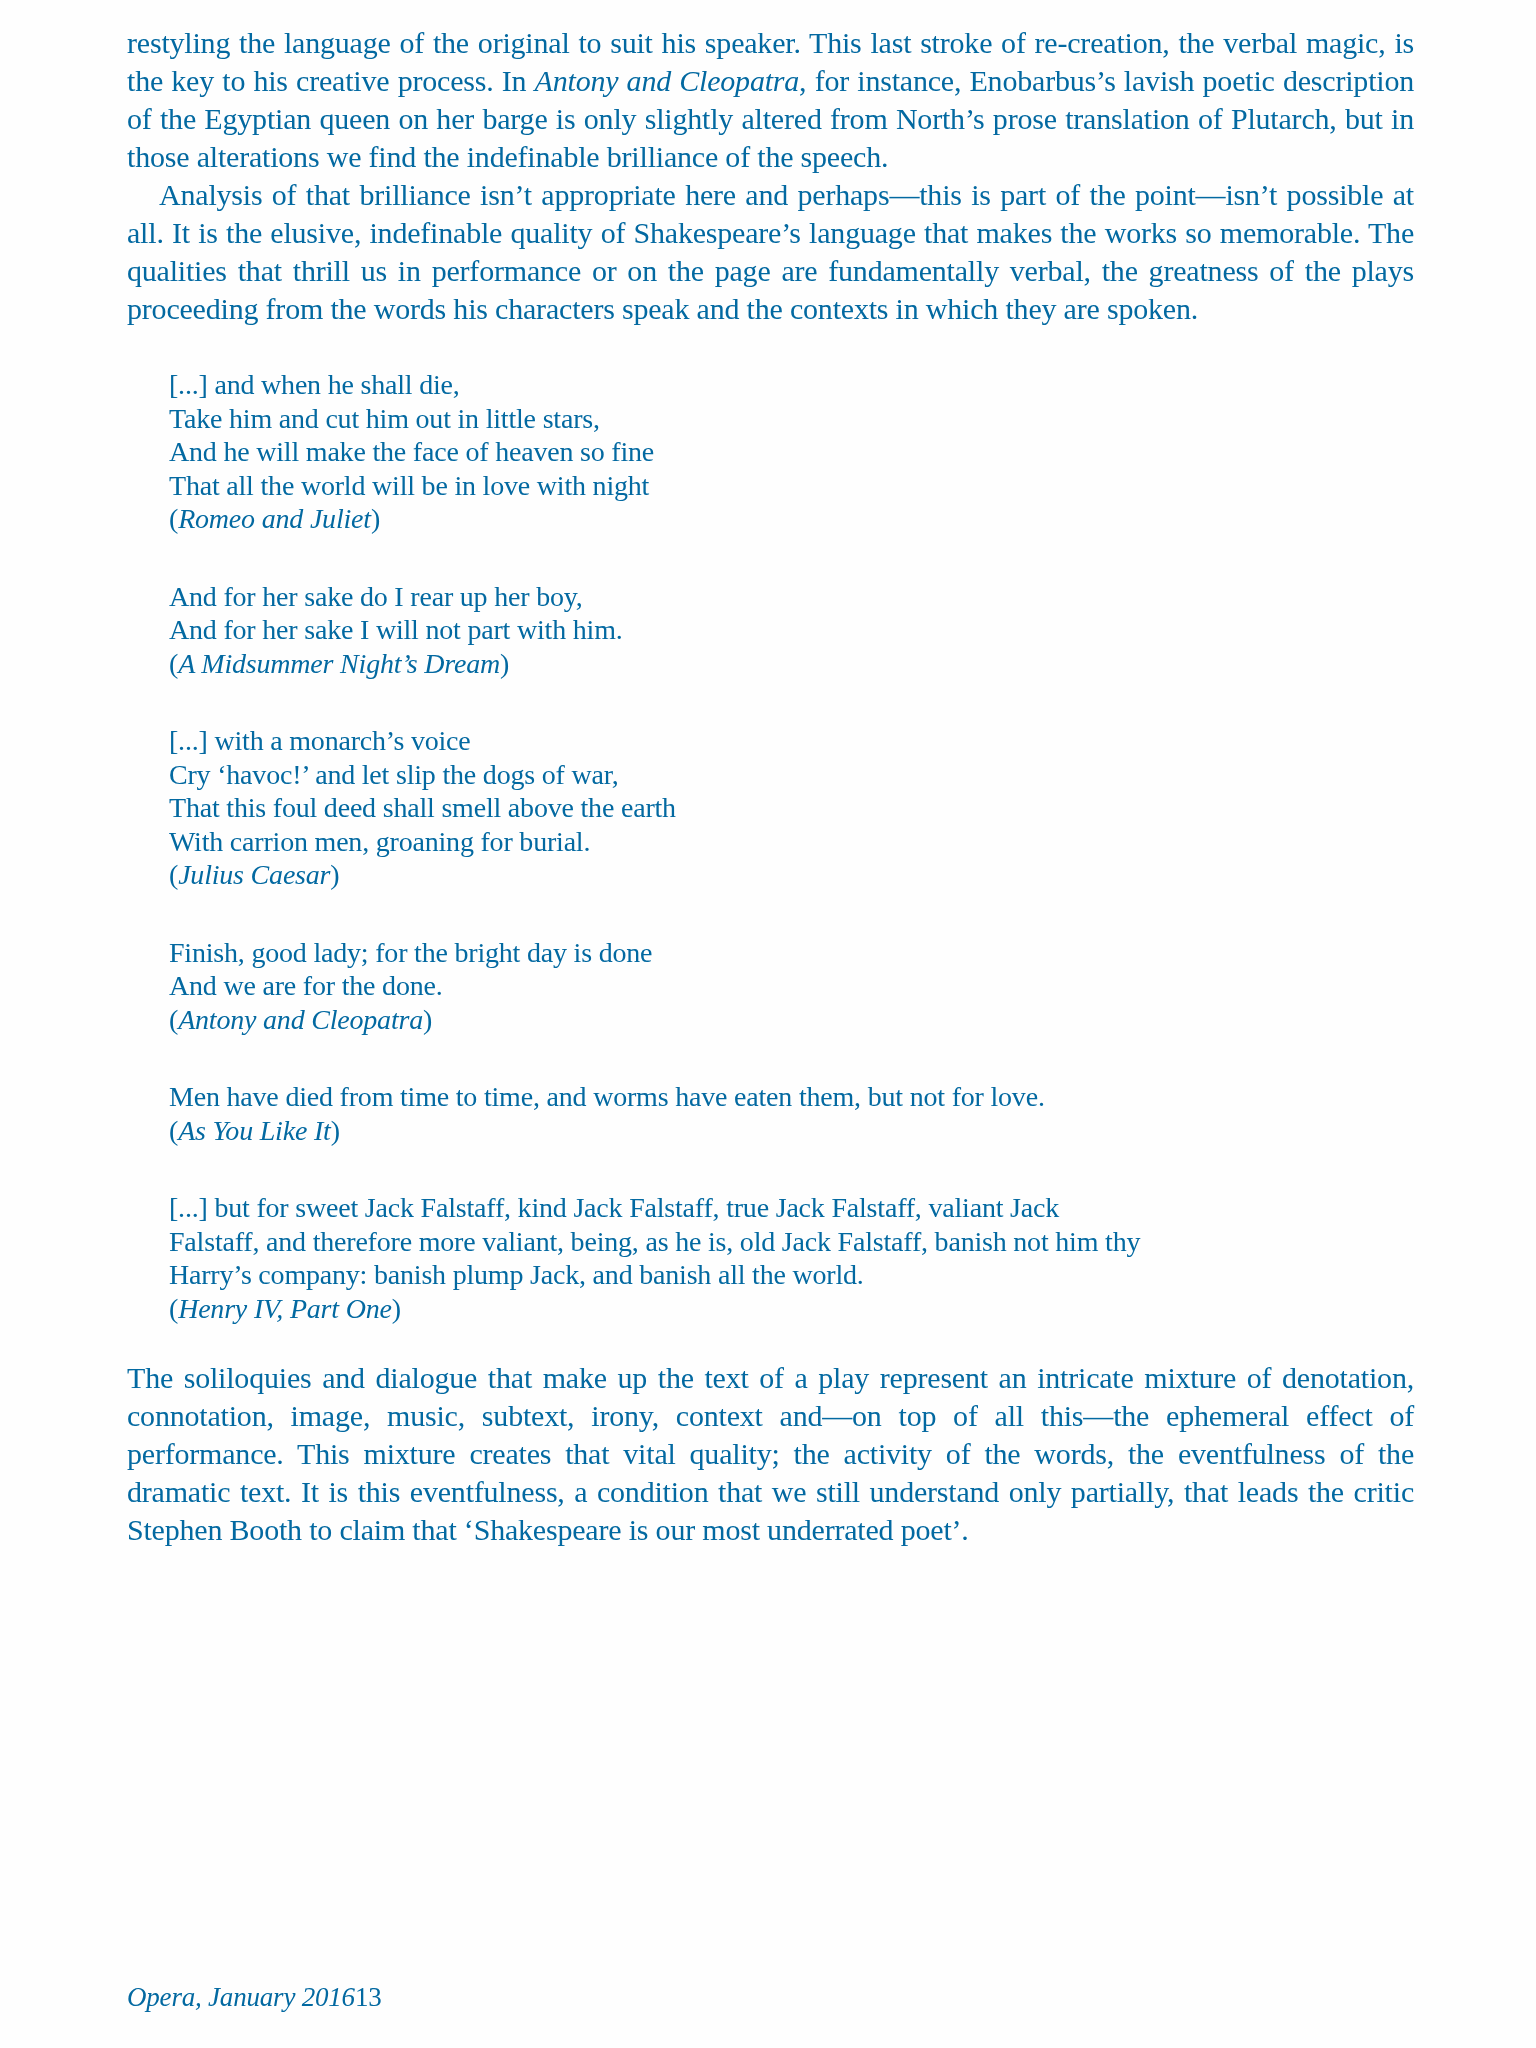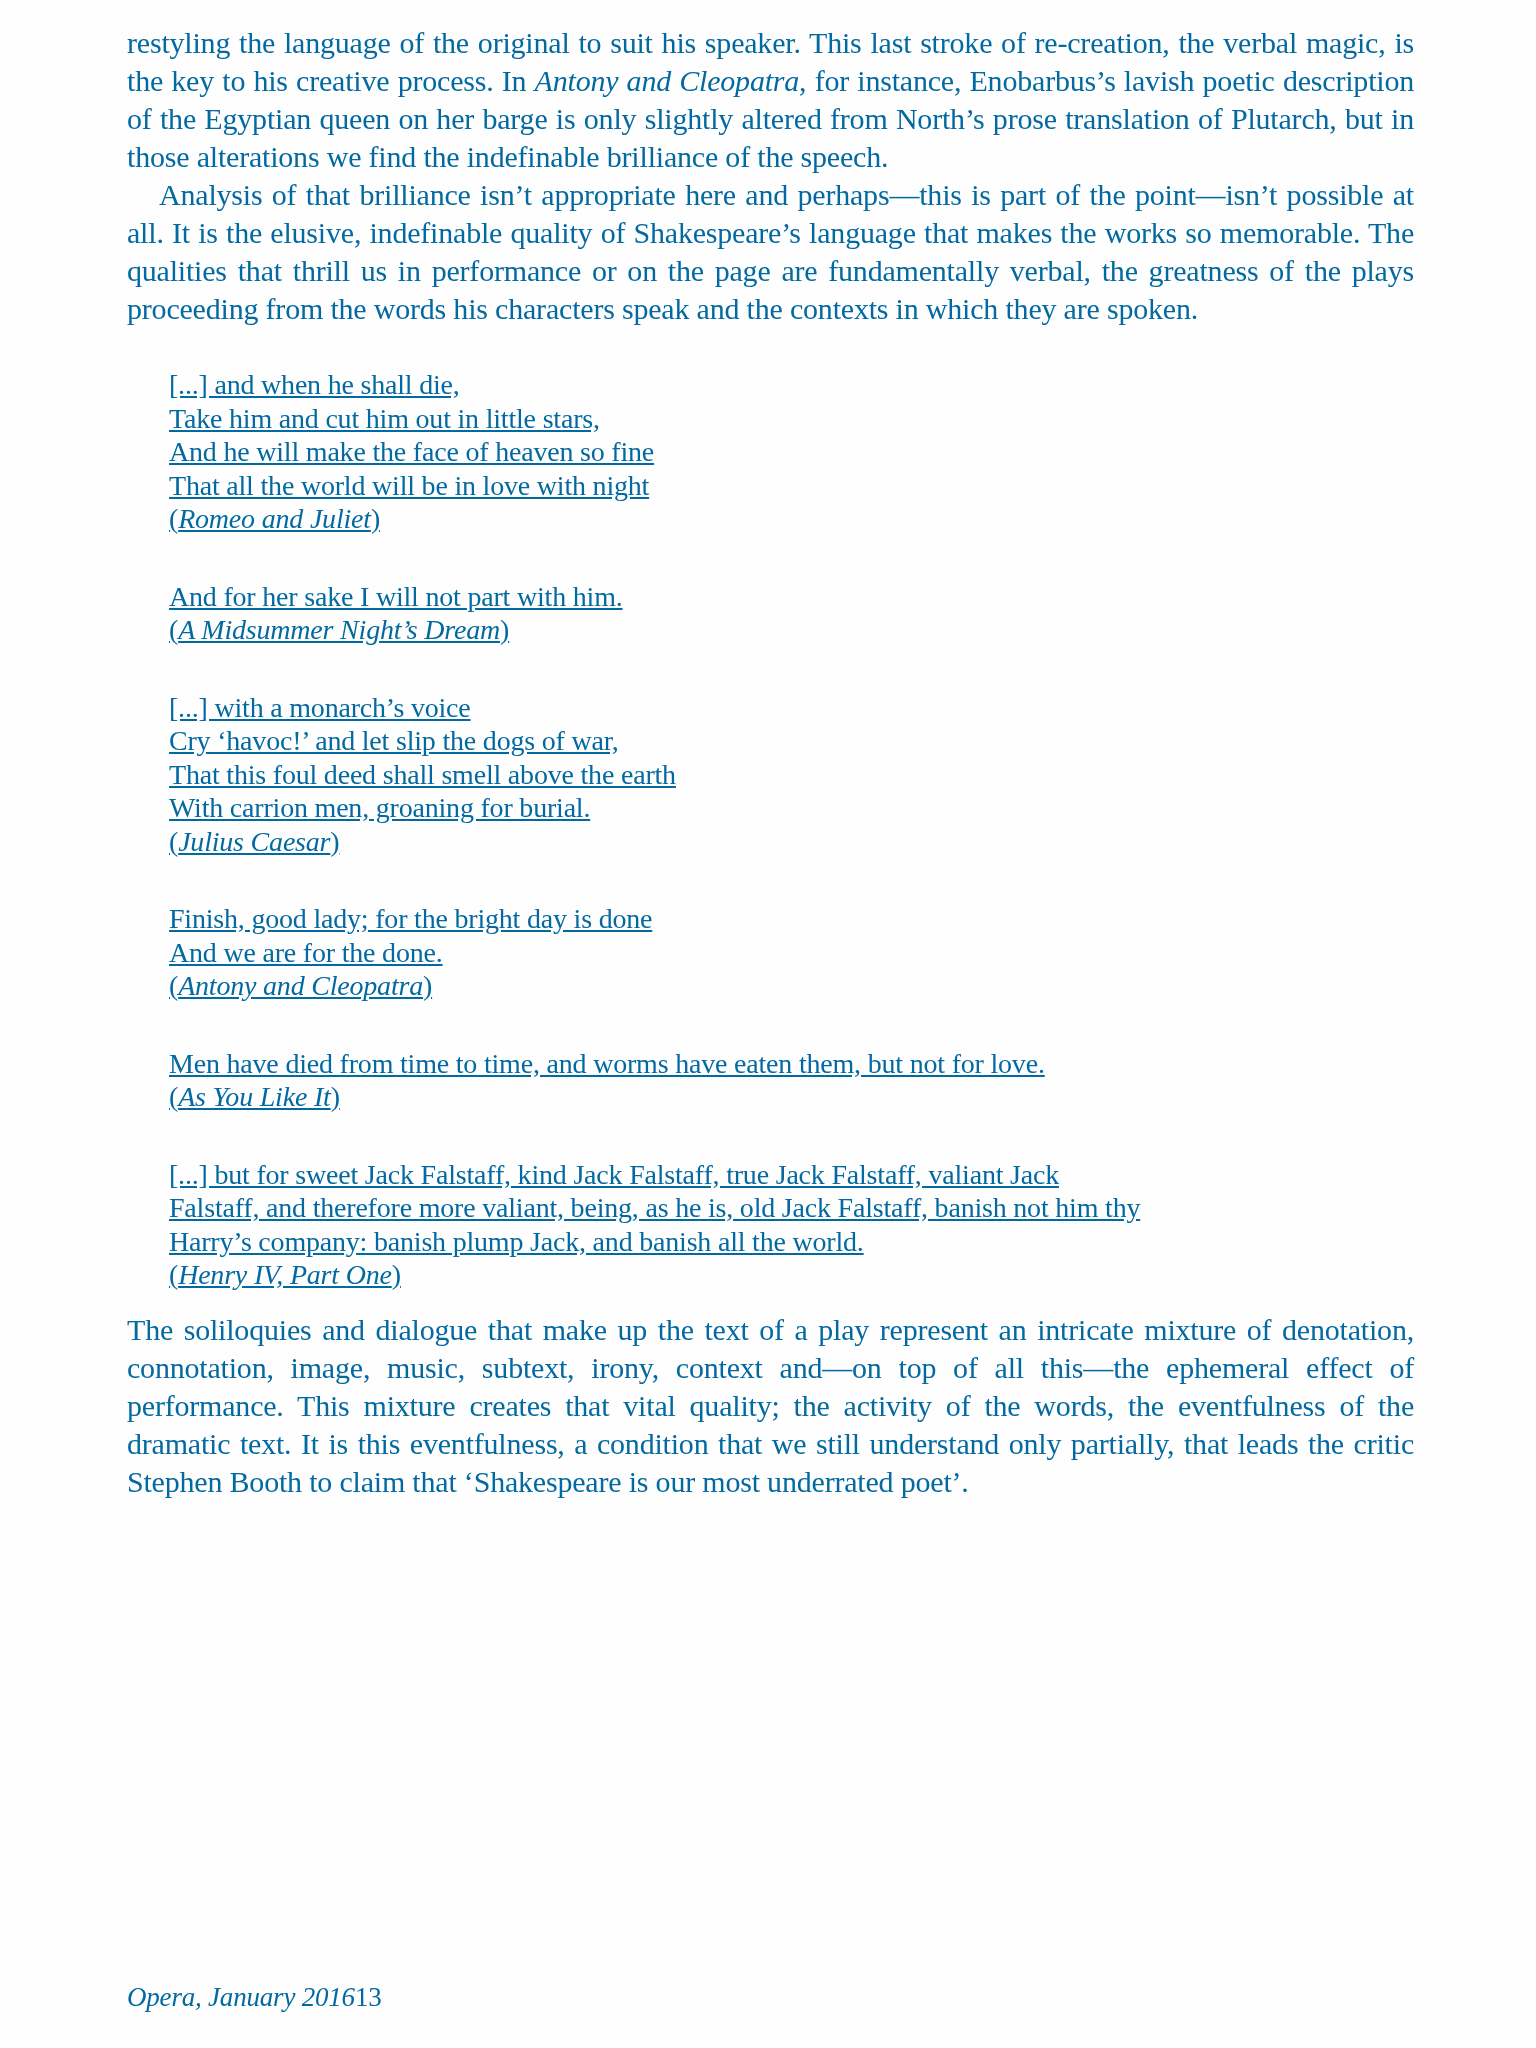--- a/index.html
+++ b/index.html
@@ -27,22 +27,21 @@
     font-size: 30px;
     line-height: 38px;
     margin: 0;
     text-align: justify;
     letter-spacing: -0.2px;
   }
   .par.indent {
     text-indent: 32px;
   }
   .quotes {
-    margin: 40px 0 19px 42px;
-    text-decoration: underline;
+    margin: 40px 0 34px 42px;
   }
   .quote {
     margin: 0 0 44px 0;
     padding: 0;
     font-size: 28px;
     line-height: 33.5px;
     letter-spacing: -0.2px;
   }
   .quote:last-child {
     margin-bottom: 0;
@@ -88,20 +87,21 @@
 
       <blockquote class="quote">
         <div class="qline">[...] and when he shall die,</div>
         <div class="qline">Take him and cut him out in little stars,</div>
         <div class="qline">And he will make the face of heaven so fine</div>
         <div class="qline">That all the world will be in love with night</div>
         <div class="attr"><span>(</span><em>Romeo and Juliet</em><span>)</span></div>
       </blockquote>
 
       <blockquote class="quote">
+        <div class="qline">And for her sake do I rear up her boy,</div>
         <div class="qline">And for her sake I will not part with him.</div>
         <div class="attr"><span>(</span><em>A Midsummer Night’s Dream</em><span>)</span></div>
       </blockquote>
 
       <blockquote class="quote">
         <div class="qline">[...] with a monarch’s voice</div>
         <div class="qline">Cry ‘havoc!’ and let slip the dogs of war,</div>
         <div class="qline">That this foul deed shall smell above the earth</div>
         <div class="qline">With carrion men, groaning for burial.</div>
         <div class="attr"><span>(</span><em>Julius Caesar</em><span>)</span></div>

